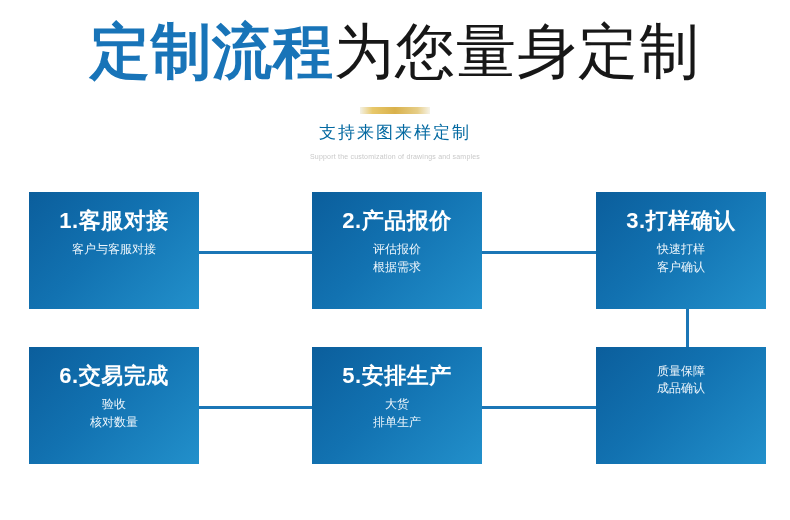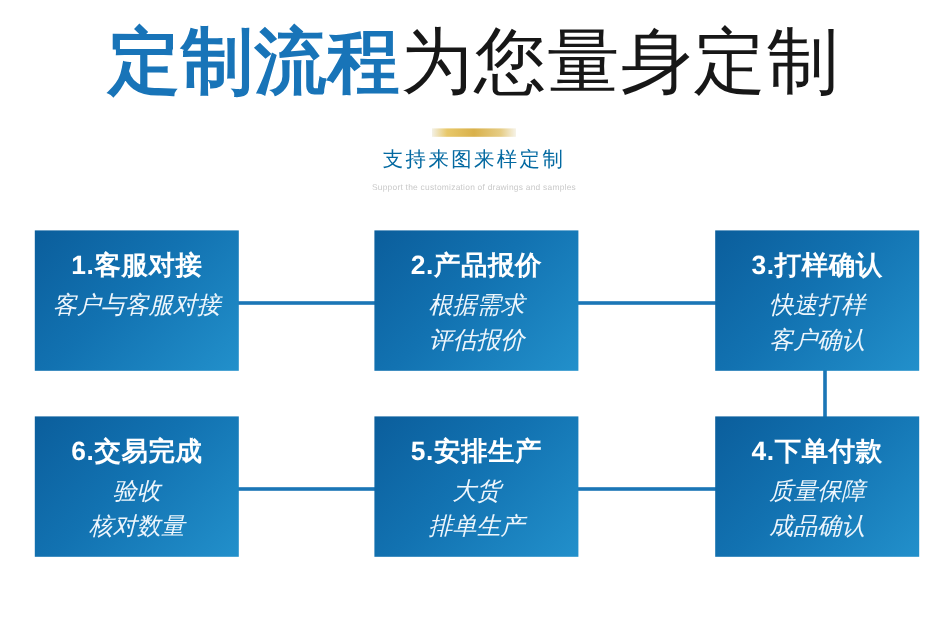--- a/index.html
+++ b/index.html
@@ -95,25 +95,24 @@
   }
   .box-title {
     font-size: 22px;
     font-weight: bold;
     line-height: 1.15;
     letter-spacing: 0.5px;
     margin-bottom: 8px;
     white-space: nowrap;
   }
   .box-line {
-    font-size: 20px;
+    font-size: 12px;
     line-height: 1.45;
     color: #eef6fc;
     white-space: nowrap;
-    font-style: italic;
   }
 
   #box1 { left: 29px;  top: 192px; }
   #box2 { left: 312px; top: 192px; }
   #box3 { left: 596px; top: 192px; }
   #box6 { left: 29px;  top: 347px; }
   #box5 { left: 312px; top: 347px; }
   #box4 { left: 596px; top: 347px; }
 
   
@@ -155,22 +154,22 @@
   <div class="conn-h" id="conn-4-5"></div>
   <div class="conn-h" id="conn-5-6"></div>
 
   <div class="flow-box" id="box1">
     <div class="box-title">1.客服对接</div>
     <div class="box-line">客户与客服对接</div>
   </div>
 
   <div class="flow-box" id="box2">
     <div class="box-title">2.产品报价</div>
+    <div class="box-line">评估报价</div>
     <div class="box-line">根据需求</div>
-    <div class="box-line">评估报价</div>
   </div>
 
   <div class="flow-box" id="box3">
     <div class="box-title">3.打样确认</div>
     <div class="box-line">快速打样</div>
     <div class="box-line">客户确认</div>
   </div>
 
   <div class="flow-box" id="box6">
     <div class="box-title">6.交易完成</div>
@@ -178,18 +177,17 @@
     <div class="box-line">核对数量</div>
   </div>
 
   <div class="flow-box" id="box5">
     <div class="box-title">5.安排生产</div>
     <div class="box-line">大货</div>
     <div class="box-line">排单生产</div>
   </div>
 
   <div class="flow-box" id="box4">
-    <div class="box-title">4.下单付款</div>
     <div class="box-line">质量保障</div>
     <div class="box-line">成品确认</div>
   </div>
 
 </div>
 
 </body></html>

